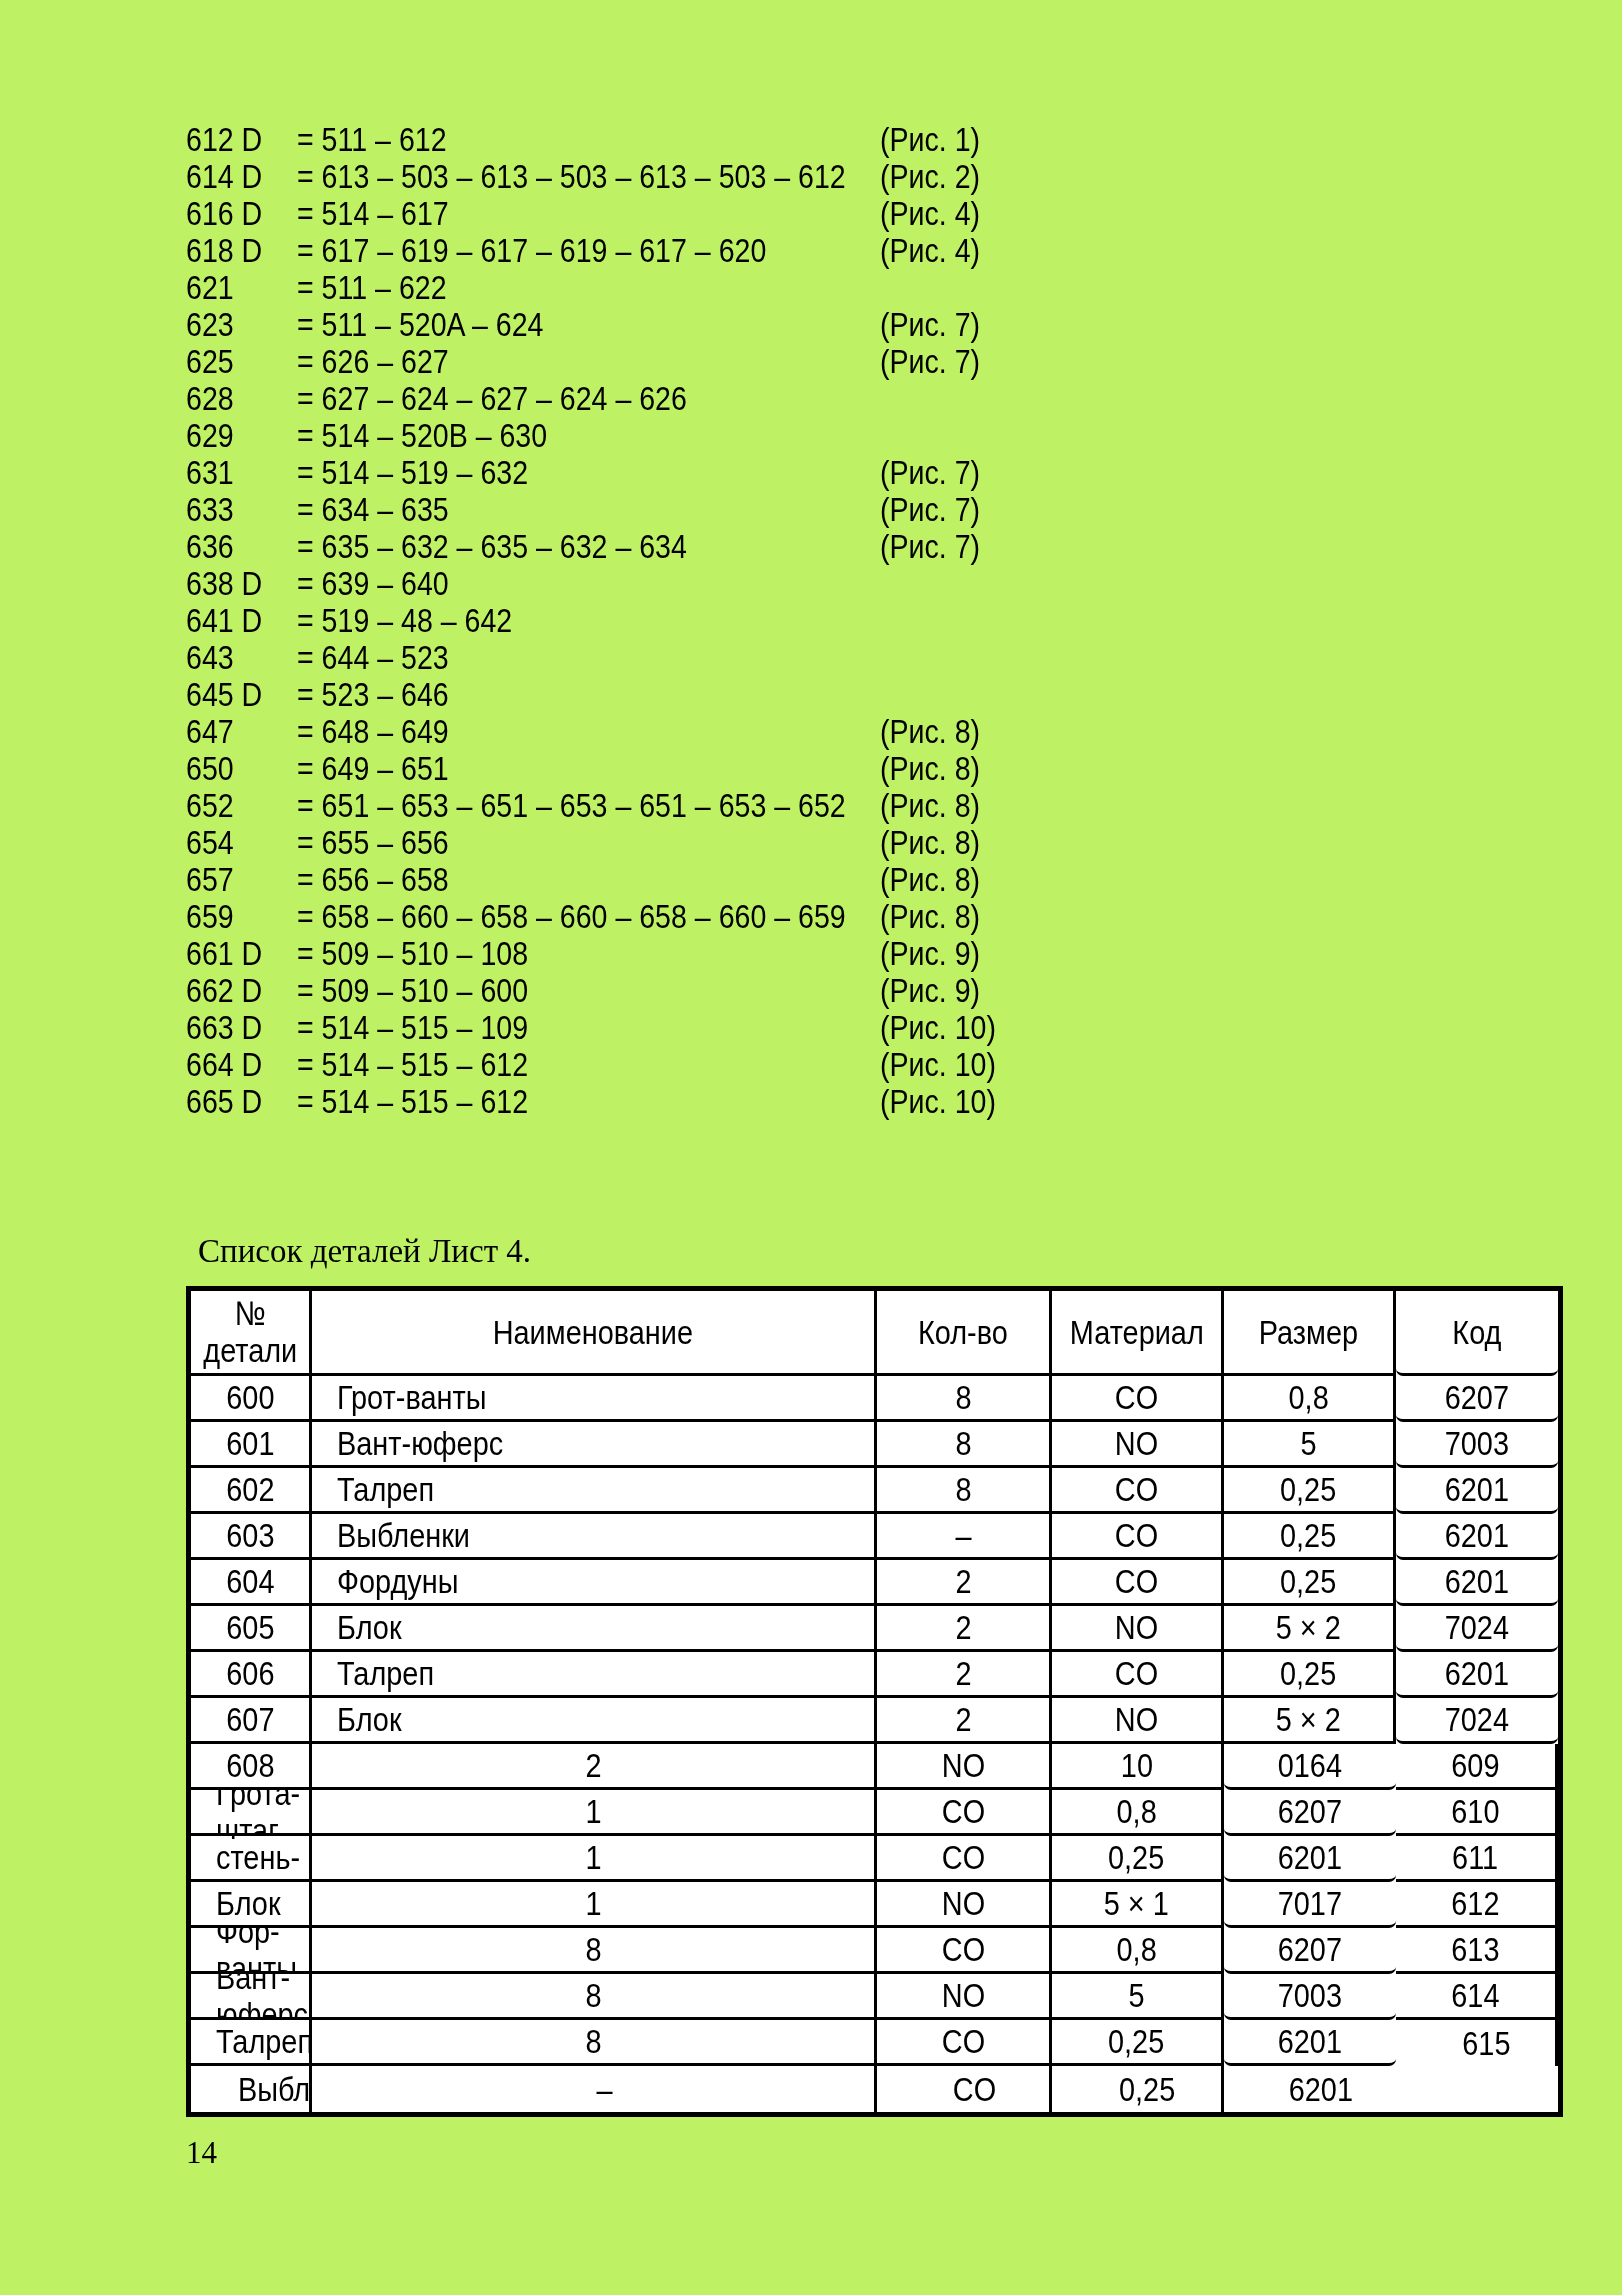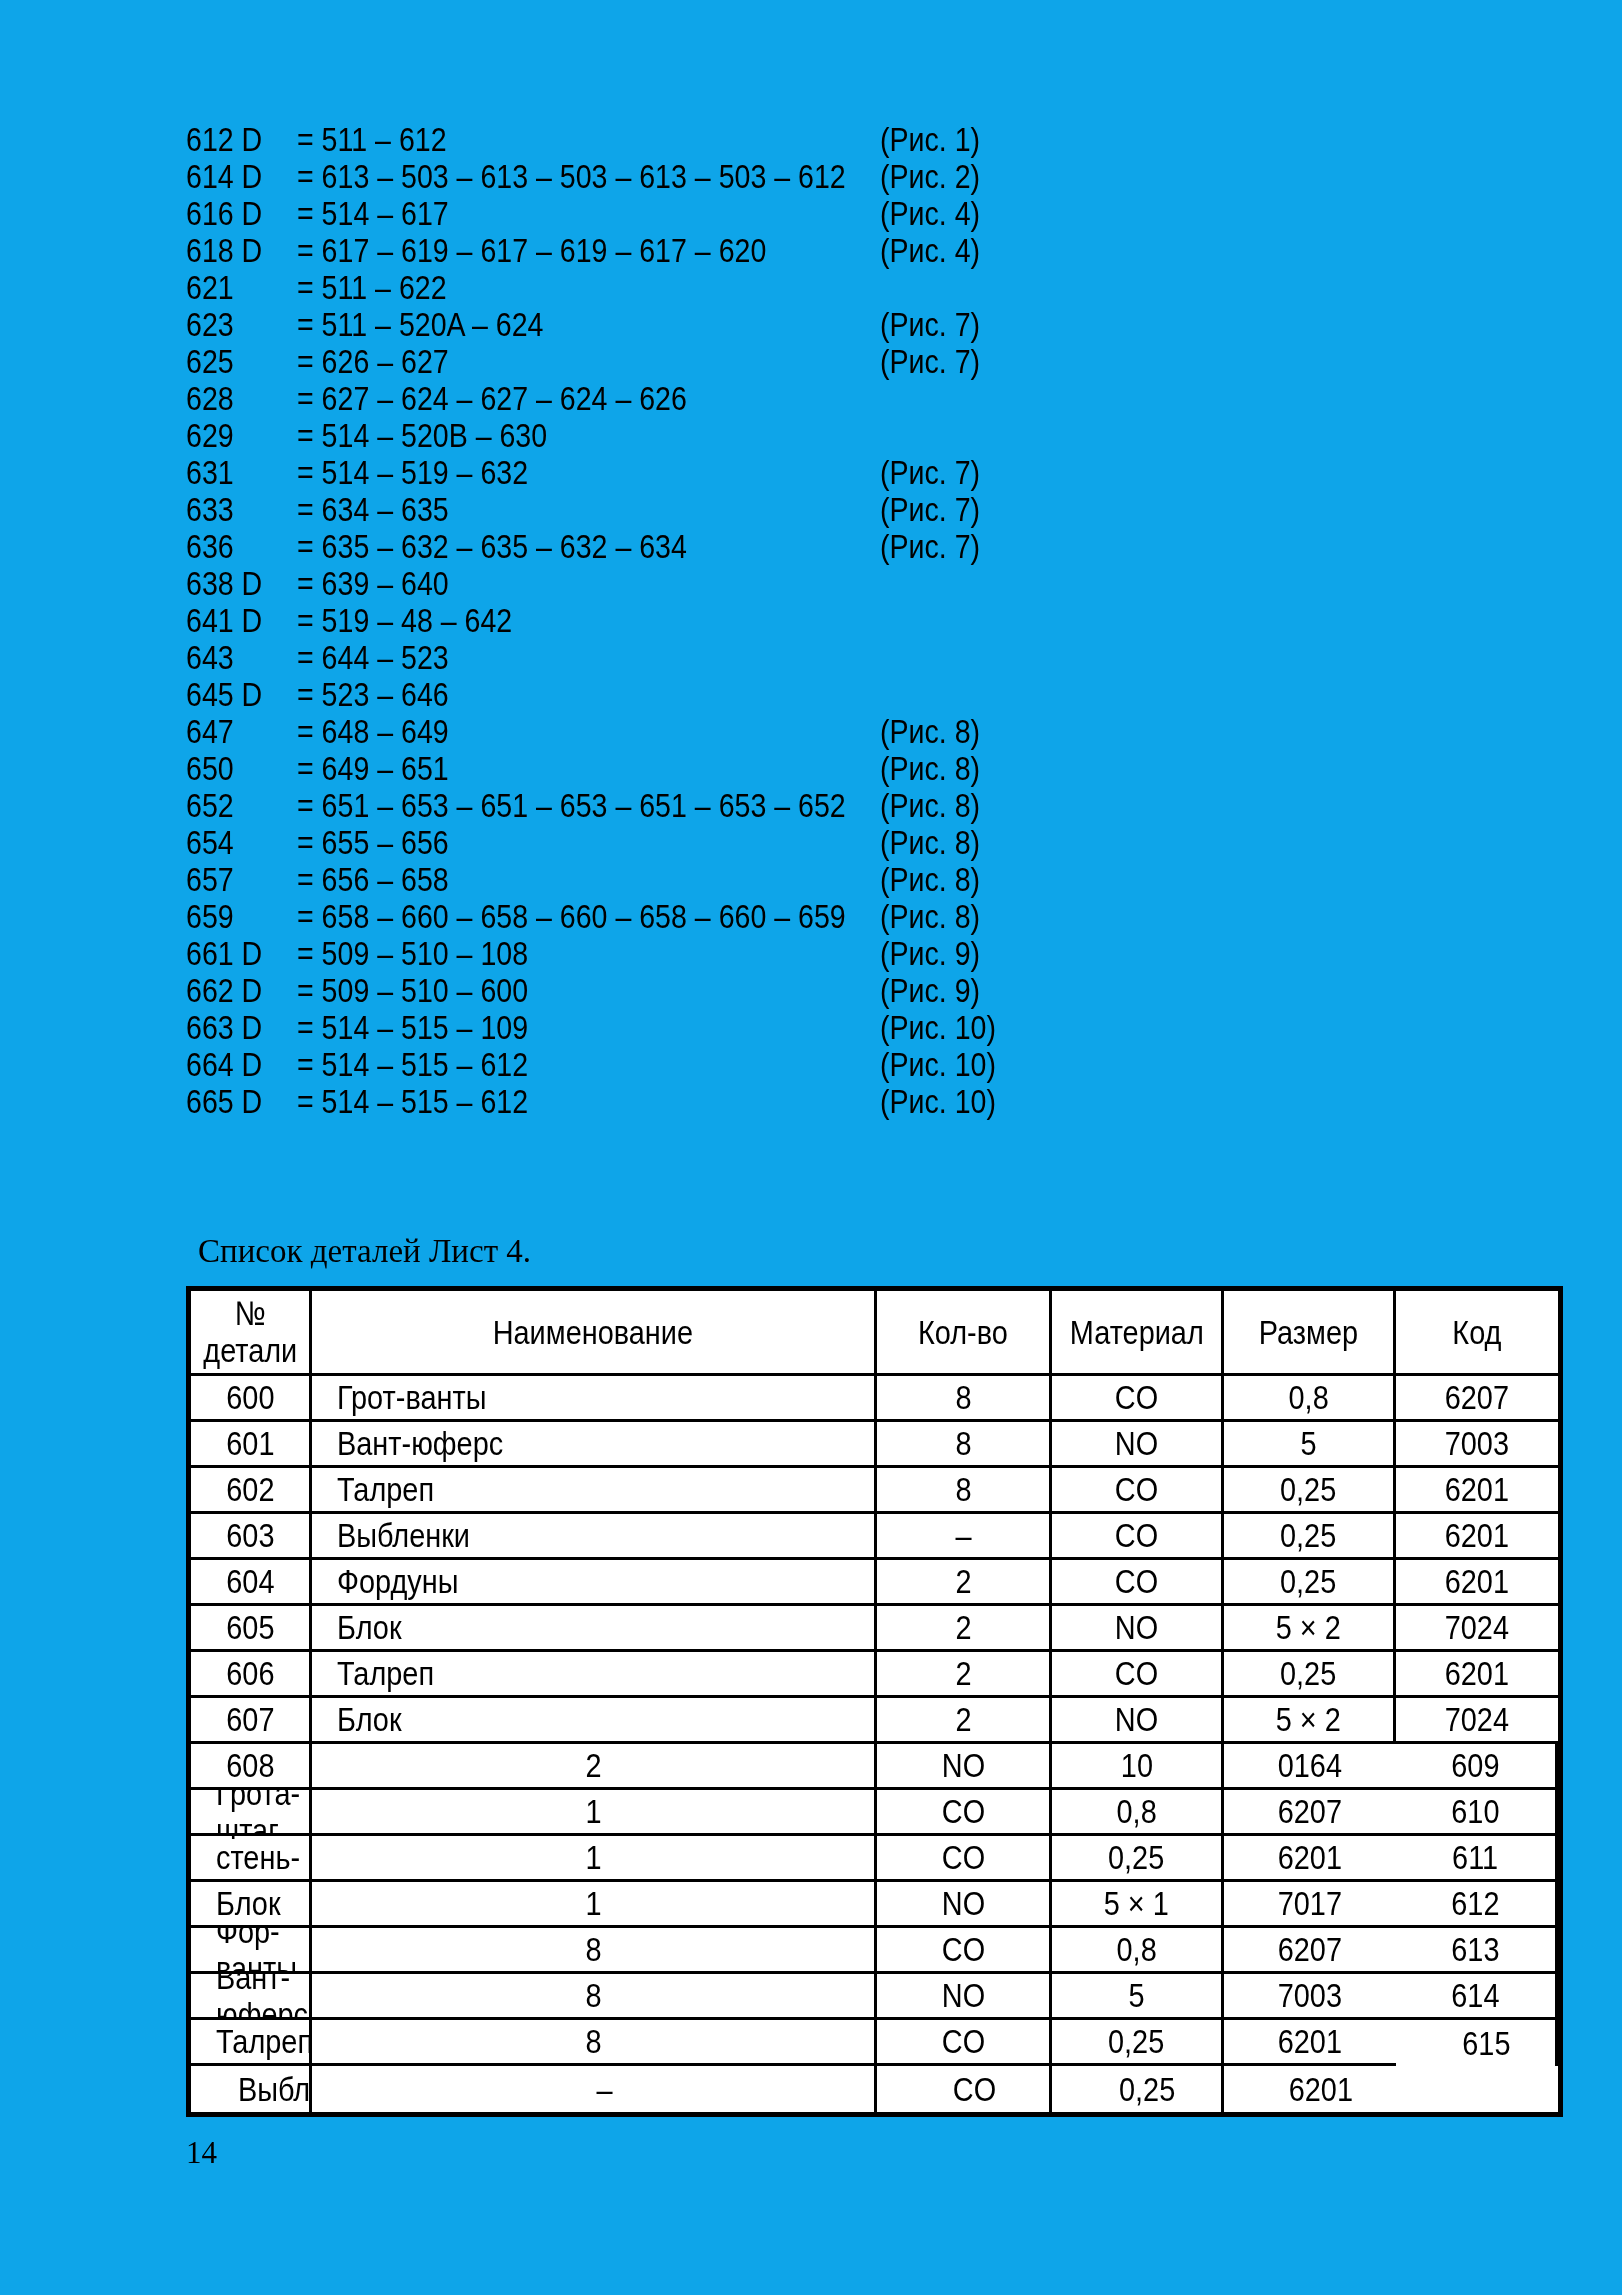--- a/index.html
+++ b/index.html
@@ -2,21 +2,21 @@
 <html style="font-size:10.5px"><head>
 <meta charset="utf-8">
 <style>
   * { margin: 0; padding: 0; box-sizing: border-box; }
   html, body { background: #ffffff; }
 
   .page {
     position: relative;
     width: 1622px;
     height: 2295px;
-    background: #0ea5e9;
+    background: #bef264;
     color: #000000;
     font-family: "Liberation Sans", sans-serif;
     overflow: hidden;
   }
 
   
   .formula-list {
     position: absolute;
     left: 186px;
     top: 120px;
@@ -75,21 +75,21 @@
     border-bottom: 3.9px solid #000;
     height: 46px;
     display: flex;
     align-items: center;
     justify-content: center;
     font-size: 34px;
     line-height: 1.08;
     overflow: hidden;
   }
   .cell.header { height: 85px; }
-  .cell.last-col { border-right: none; }
+  .cell.last-col { border-right: none; border-radius: 7px; }
   .cell.last-row { border-bottom: none; margin-left: 22px; }
   .cell .cond {
     transform-origin: 50% 50%;
     transform: scaleX(0.85);
     text-align: center;
   }
   .cell.name {
     justify-content: flex-start;
     padding-left: 25px;
   }

